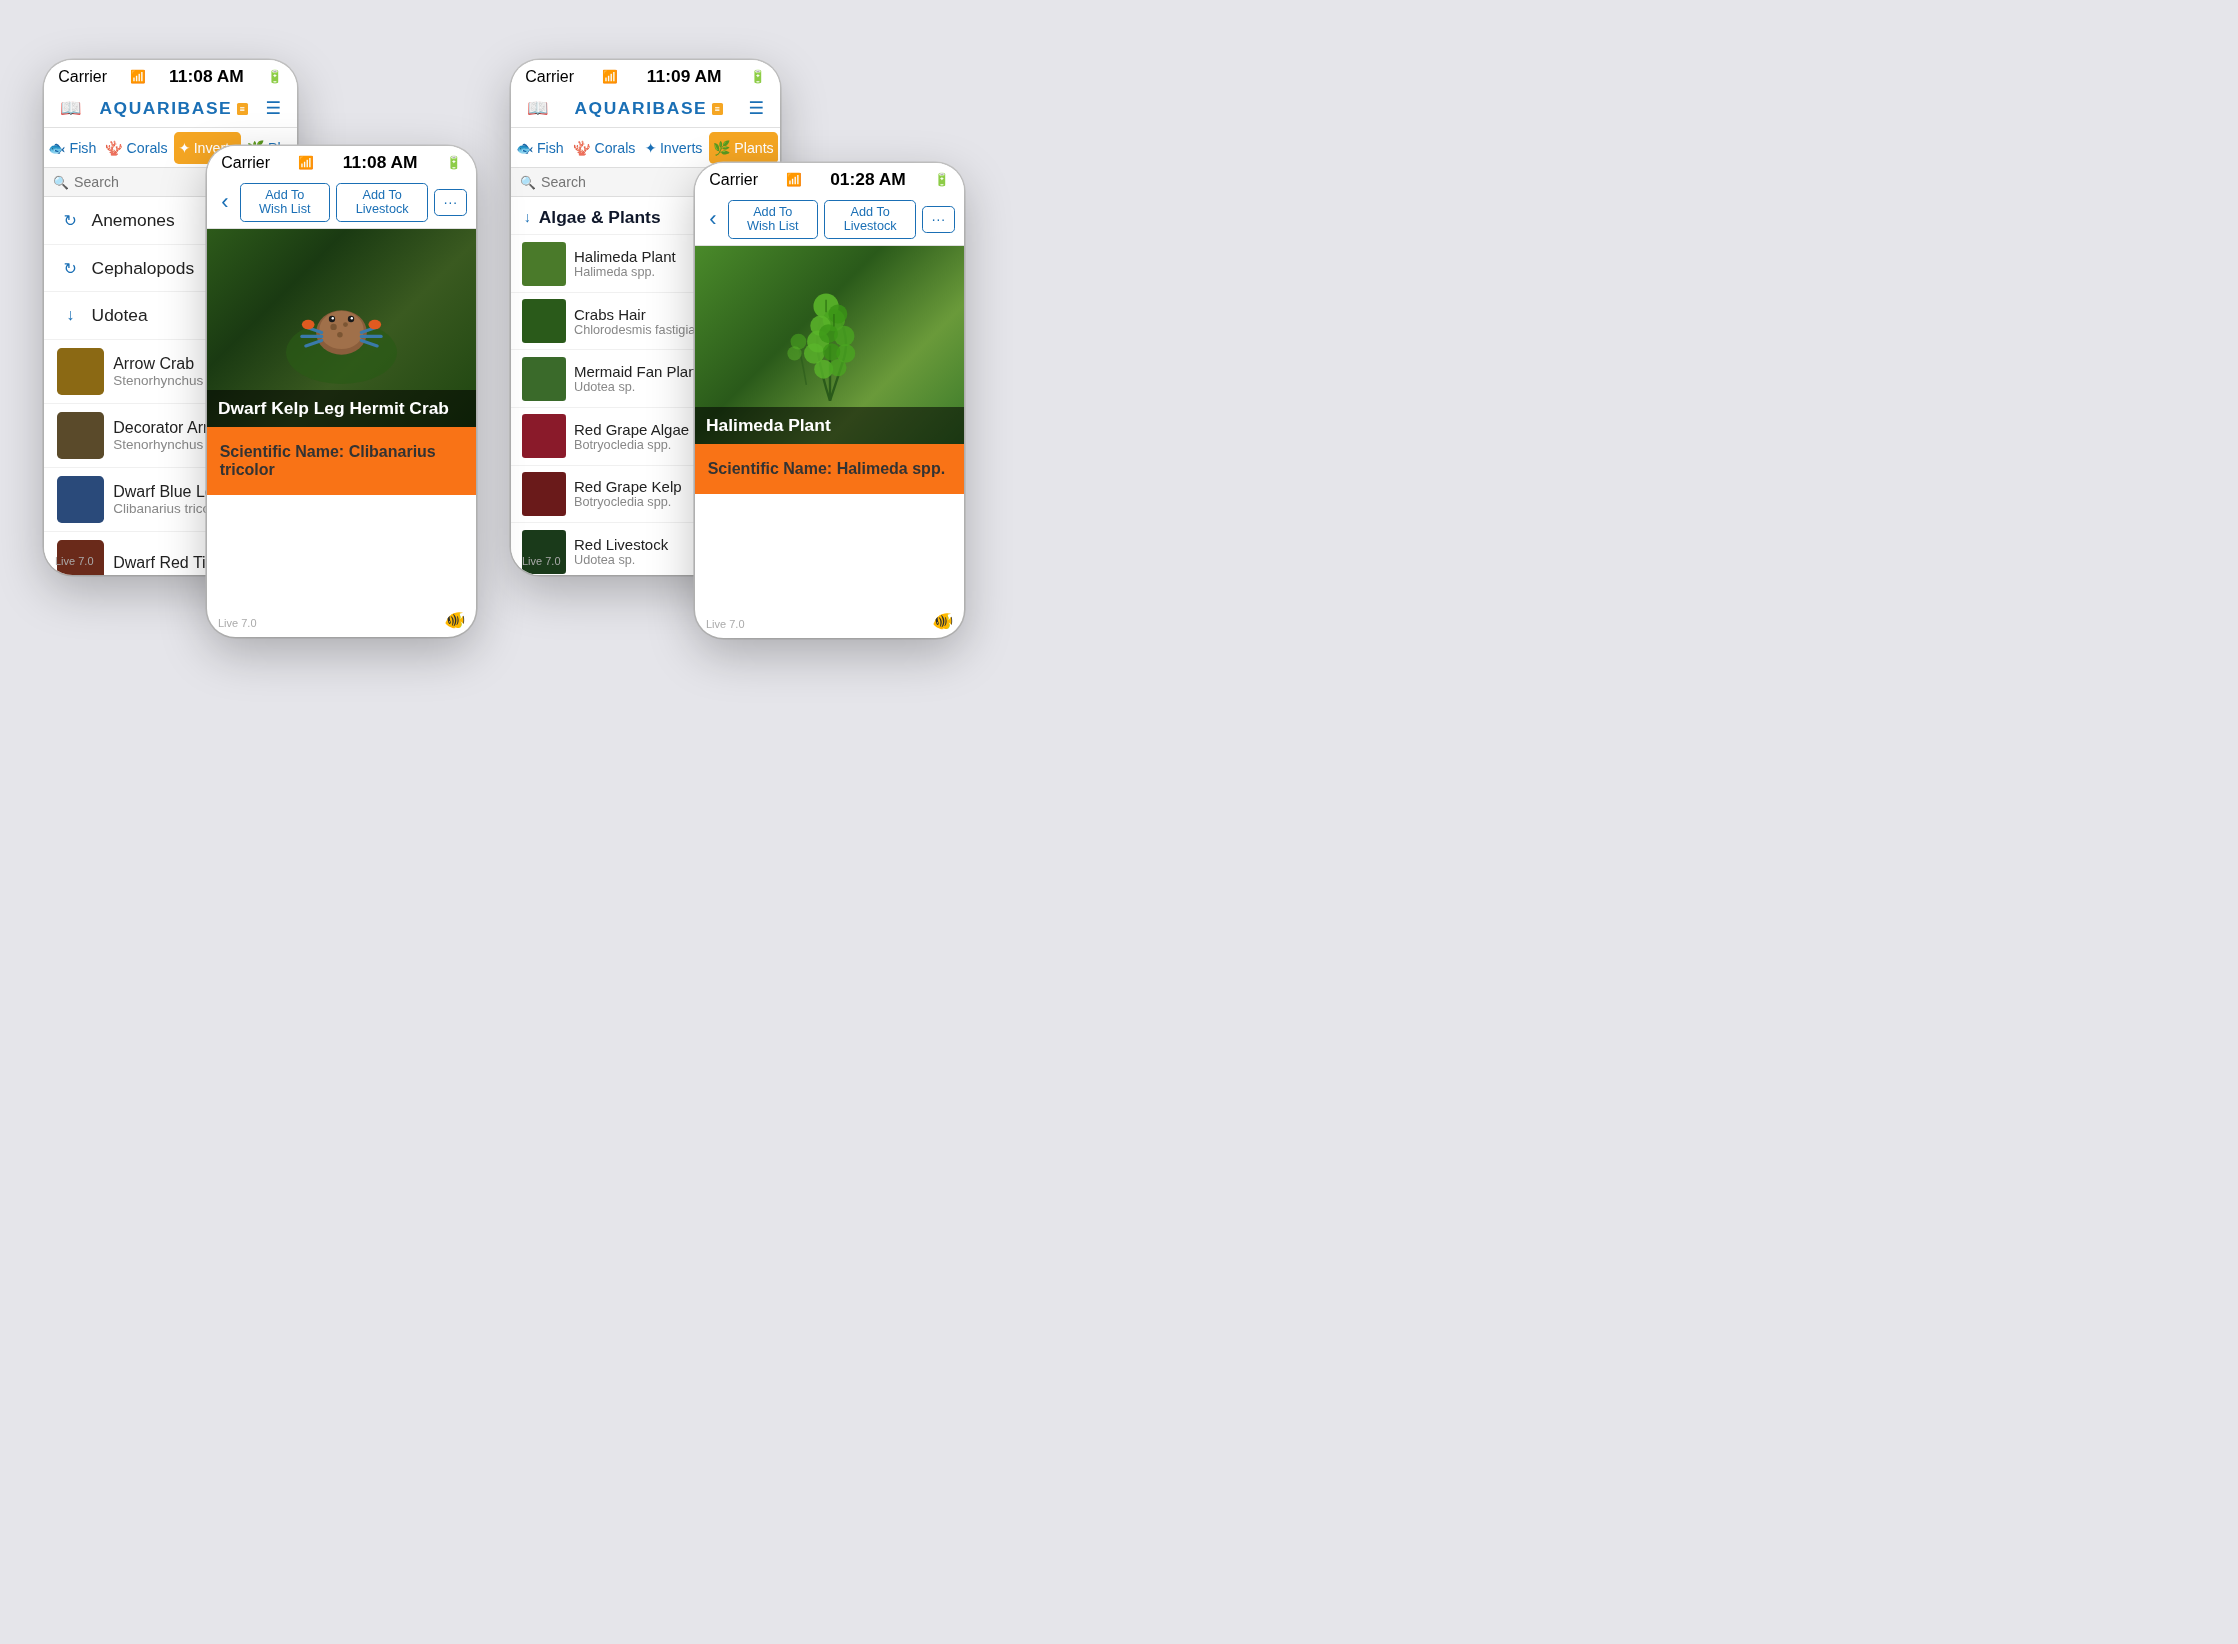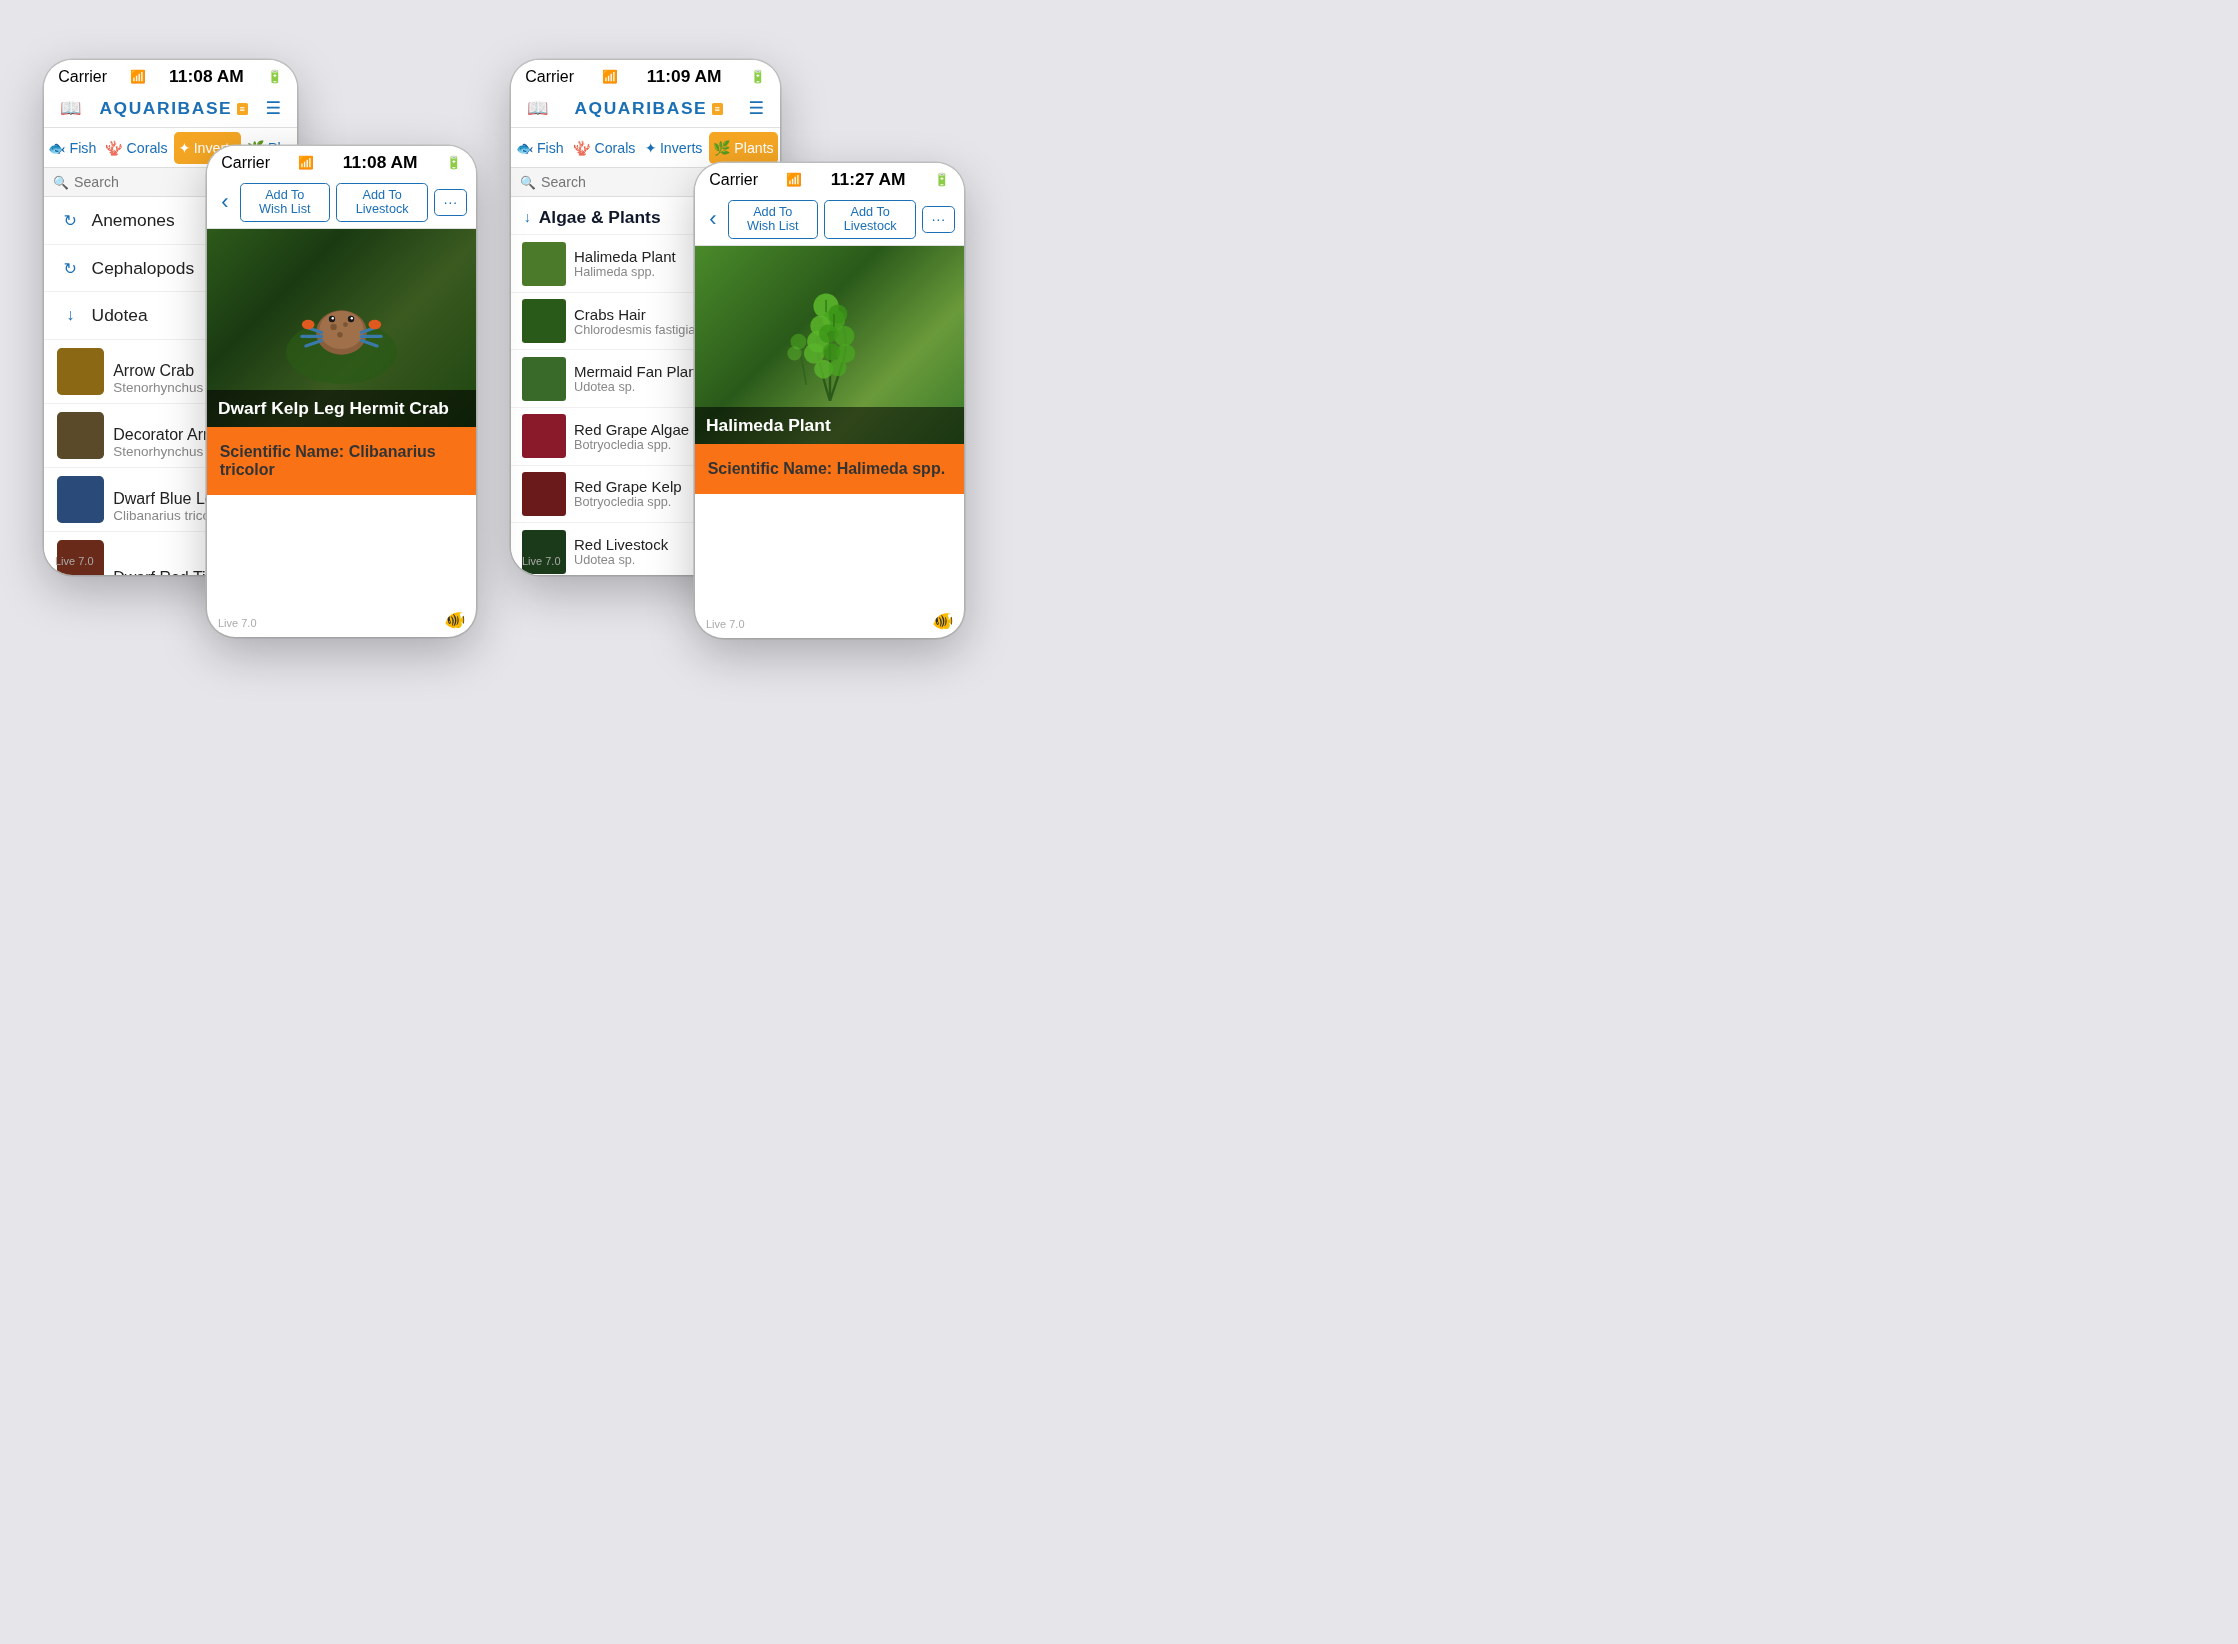--- a/index.html
+++ b/index.html
@@ -124,21 +124,21 @@
       border-bottom: 0.8px solid #f0f0f0;
       font-size: 17.4px;
       font-weight: 500;
       color: #222;
     }
 
     
     .species-list { background: #fff; }
     .species-item {
       display: flex;
-      align-items: flex-end;
+      align-items: center;
       gap: 9.5px;
       padding: 8px 12.7px;
       border-bottom: 0.8px solid #f0f0f0;
     }
     .species-thumb {
       width: 47px;
       height: 47px;
       border-radius: 4.7px;
       object-fit: cover;
       flex-shrink: 0;
@@ -530,21 +530,21 @@
     </div>
 
     <div style="position:absolute;bottom:8px;left:11px;font-size:11px;color:#aaa;">Live 7.0</div>
   </div>
 
   <div class="phone" style="top:163px; left:695px; width:269px; height:475px; z-index:15;">
 
     <div class="status-bar">
       <span class="status-carrier">Carrier</span>
       <span style="font-size:12.7px;">📶</span>
-      <span class="status-time">11:27 AM</span>
+      <span class="status-time">01:28 AM</span>
       <span style="font-size:12.7px;">🔋</span>
     </div>
 
     <div class="detail-nav">
       <button class="back-btn" style="border:none;background:none;color:#1a6fb5;font-size:22px;font-weight:300;cursor:pointer;padding:0 4.7px;">‹</button>
       <button class="detail-nav-btn" style="border:0.8px solid #1a6fb5;color:#1a6fb5;border-radius:4.7px;padding:4.7px 9.5px;font-size:12.7px;background:#fff;cursor:pointer;">Add To Wish List</button>
       <button class="detail-nav-btn" style="border:0.8px solid #1a6fb5;color:#1a6fb5;border-radius:4.7px;padding:4.7px 9.5px;font-size:12.7px;background:#fff;cursor:pointer;">Add To Livestock</button>
       <button class="detail-nav-more" style="margin-left:auto;border:0.8px solid #1a6fb5;color:#1a6fb5;border-radius:4.7px;padding:4.7px 8px;font-size:14.2px;background:#fff;cursor:pointer;">···</button>
     </div>
 

